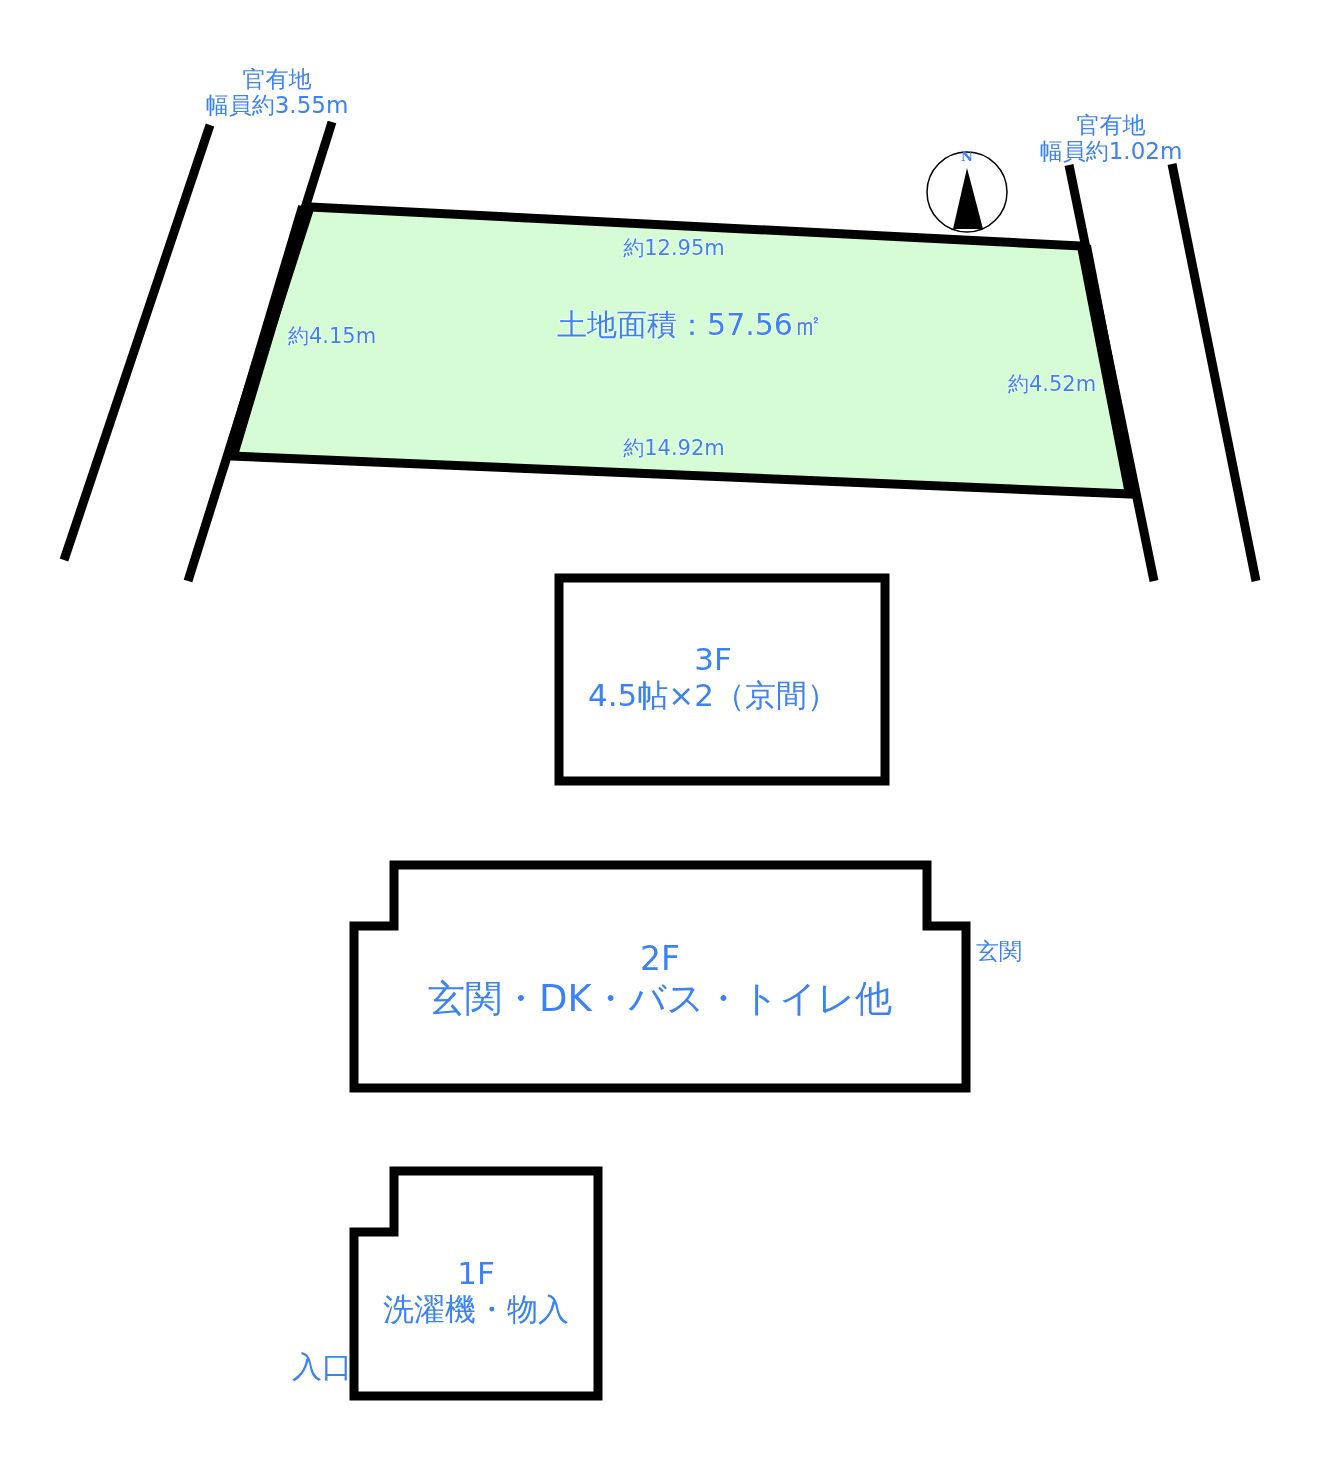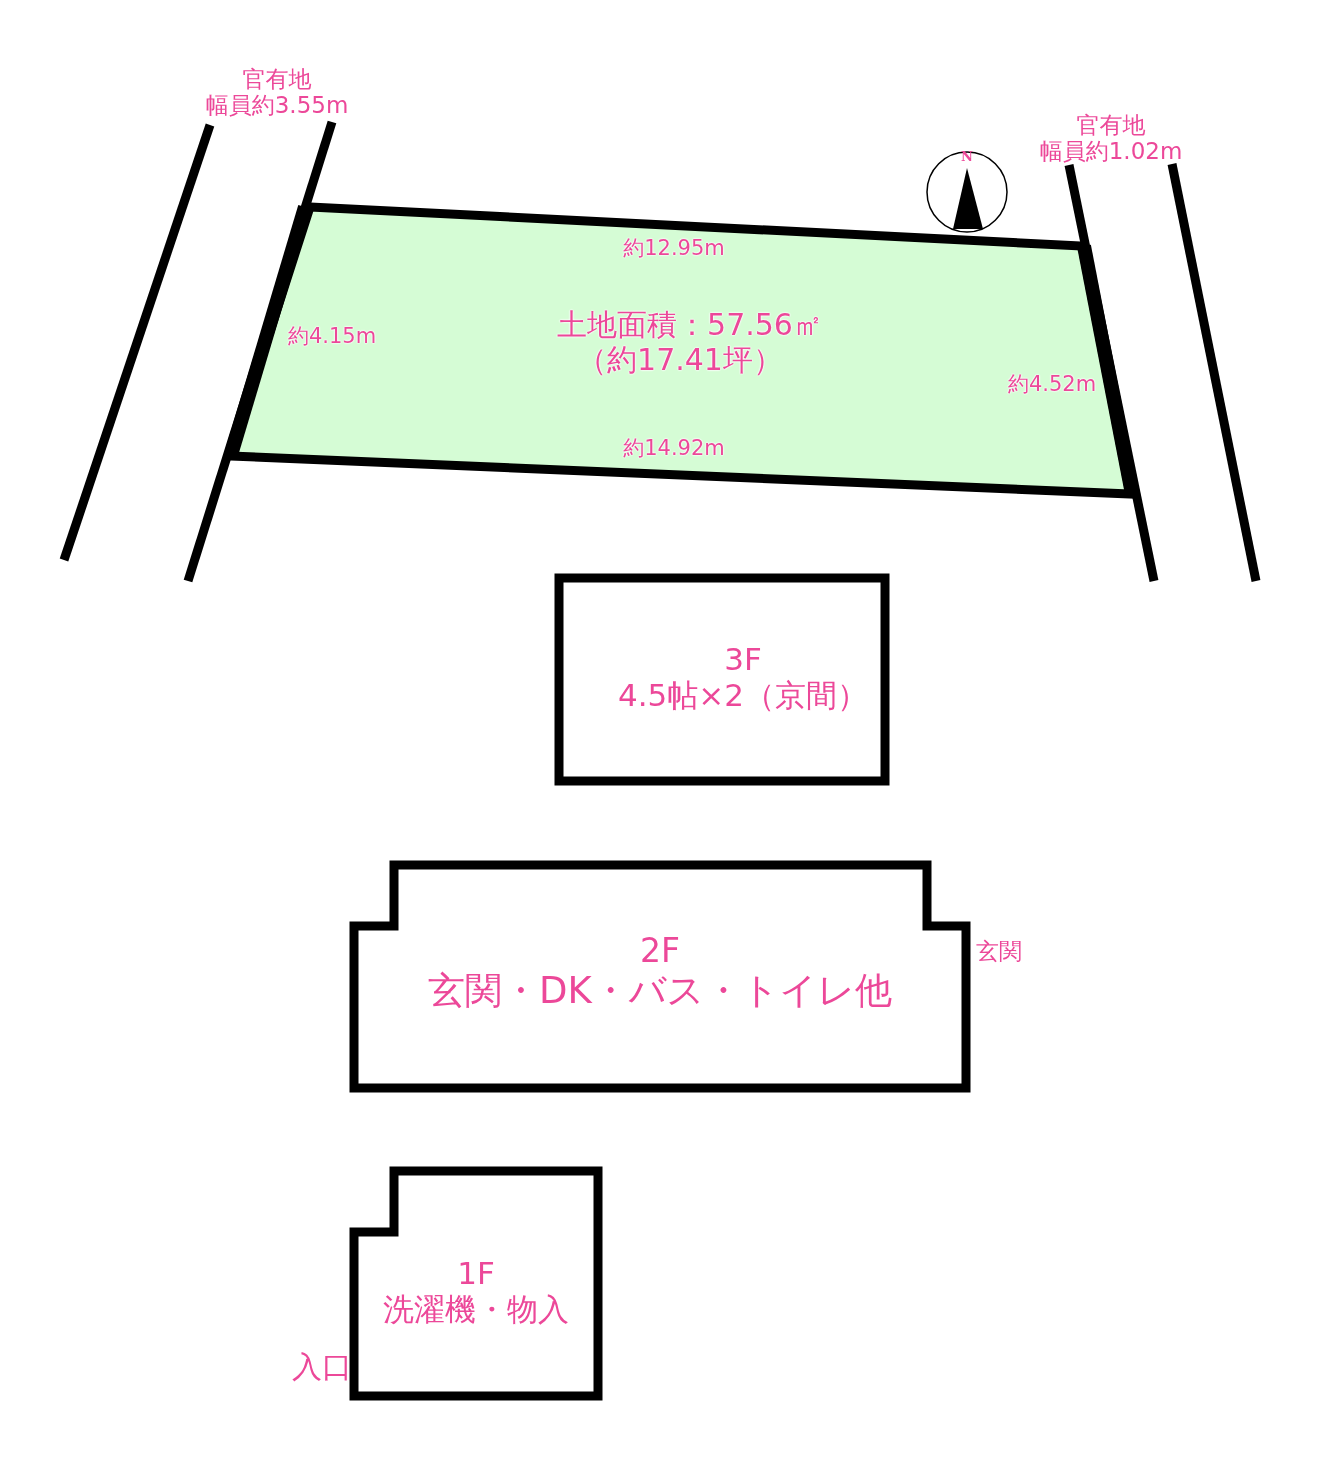--- a/index.html
+++ b/index.html
@@ -1,24 +1,24 @@
 <!DOCTYPE html>
 <html><head>
   <meta charset="utf-8">
   <style>
     html, body { margin: 0; padding: 0; background: #ffffff; }
     body { width: 1321px; height: 1464px; position: relative; overflow: hidden;
            font-family: "DejaVu Sans", "Liberation Sans", sans-serif; color: #000; }
     svg { position: absolute; left: 0; top: 0; }
-    .lbl { position: absolute; white-space: nowrap; text-align: center; line-height: 1.15; color: #ec4899; }
+    .lbl { position: absolute; white-space: nowrap; text-align: center; line-height: 1.15; color: #3b82f6; }
     .small { font-size: 21px; }
     .road { font-size: 23px; }
     .big { font-size: 30px; }
     .floor { font-size: 31px; }
-    .floor2 { font-size: 37px; }
+    .floor2 { font-size: 37px; margin-top: 8px; }
     .halo { text-shadow: 0 0 2px #fff, 0 0 2px #fff, 0 0 2px #fff; }
   </style>
 </head>
 <body>
 
 <svg width="1321" height="1464" viewBox="0 0 1321 1464">
 
   <polygon points="310,207 1082,246 1130,494 230,456" fill="#d5fcd5" stroke="#000" stroke-width="9" stroke-linejoin="miter"></polygon>
 
   <line x1="210" y1="125" x2="64" y2="560" stroke="#000" stroke-width="9"></line>
@@ -54,24 +54,23 @@
 
 <div class="lbl" style="left:958px; top:150px; width:18px; font-family:'DejaVu Serif', serif; font-weight:bold; font-size:13px;">N</div>
 
 <div class="lbl small halo" style="left:600px; top:236px; width:148px;">約12.95m</div>
 <div class="lbl small halo" style="left:600px; top:436px; width:148px;">約14.92m</div>
 <div class="lbl small halo" style="left:274px; top:324px; width:116px;">約4.15m</div>
 <div class="lbl small halo" style="left:994px; top:372px; width:116px;">約4.52m</div>
 
 <div class="lbl big halo" style="left:490px; top:308px; width:400px;">
   <div>土地面積：57.56㎡</div>
-  <div style="margin-left:-20px;">（約17.41坪）</div>
 </div>
 
-<div class="lbl floor" style="left:580px; top:642px; width:326px;text-align:center;">
+<div class="lbl floor" style="left:550px; top:642px; width:326px;text-align:center;">
   <div>3F</div>
   <div>4.5帖×2（京間）</div>
 </div>
 
 <div class="lbl floor2" style="left:354px; top:932px; width:612px;">
   <div style="font-size:33px;">2F</div>
   <div>玄関・DK・バス・トイレ他</div>
 </div>
 <div class="lbl small" style="left:976px; top:938px; font-size:23px;">玄関</div>
 

